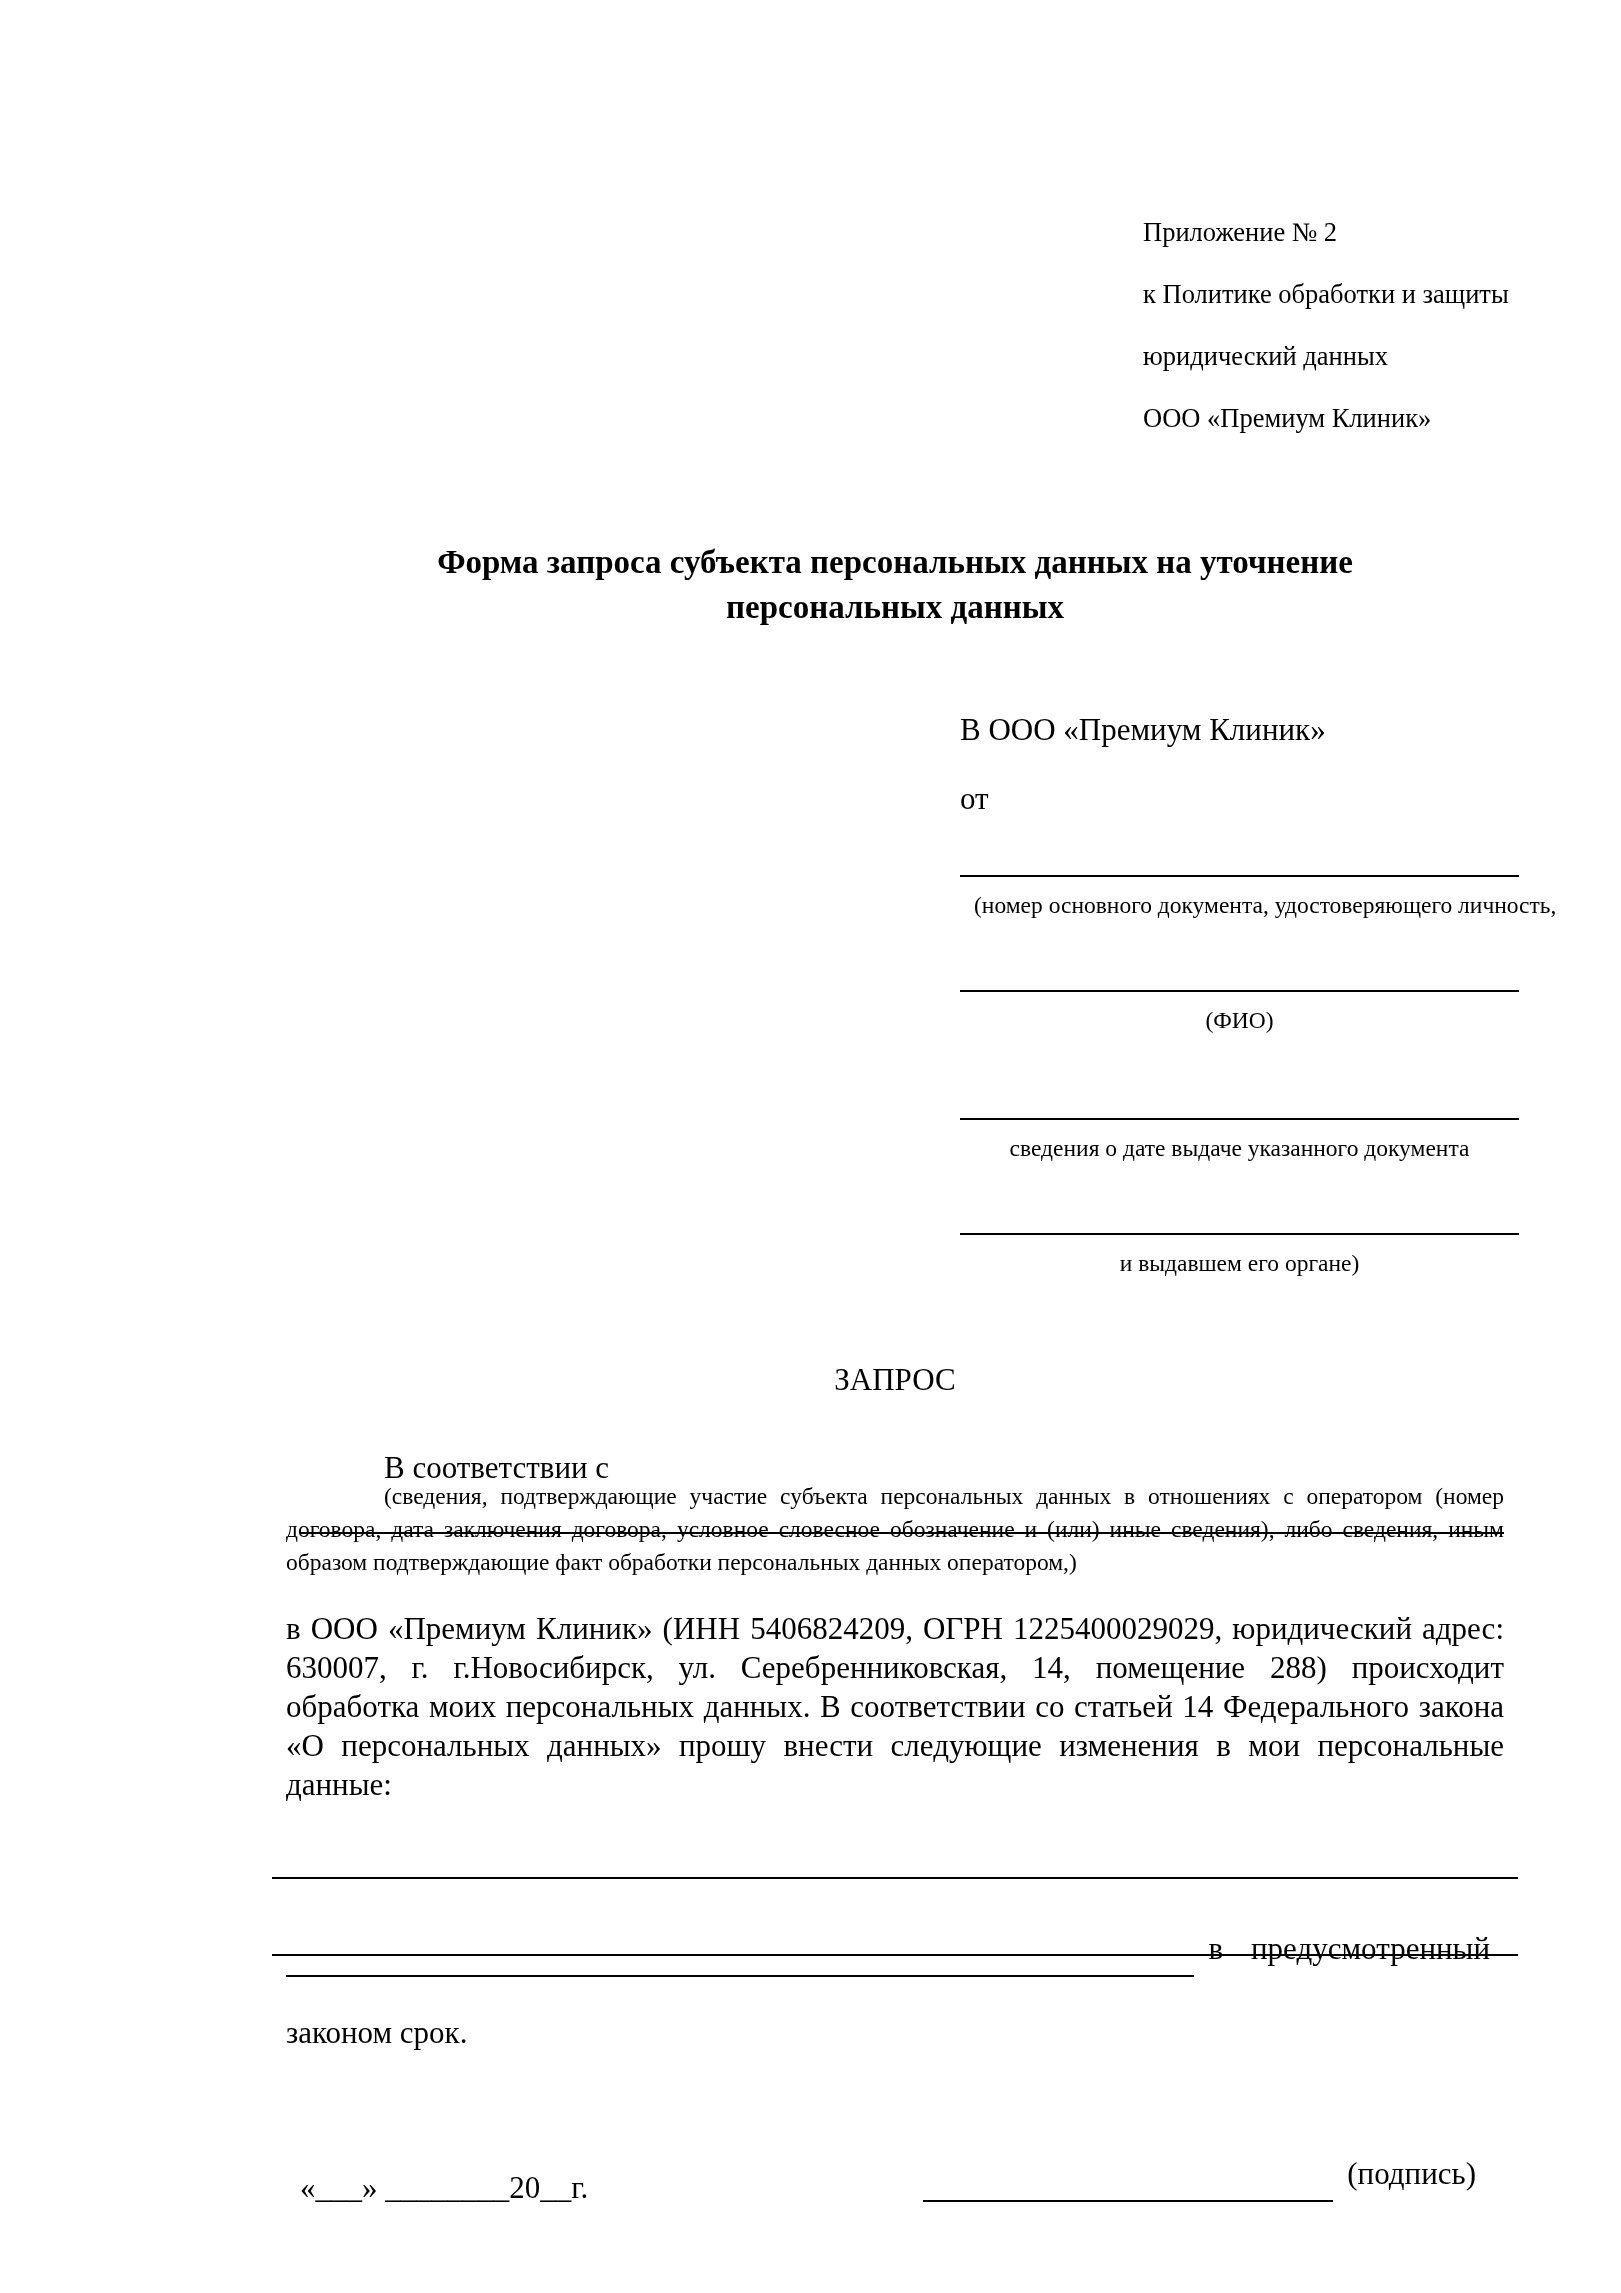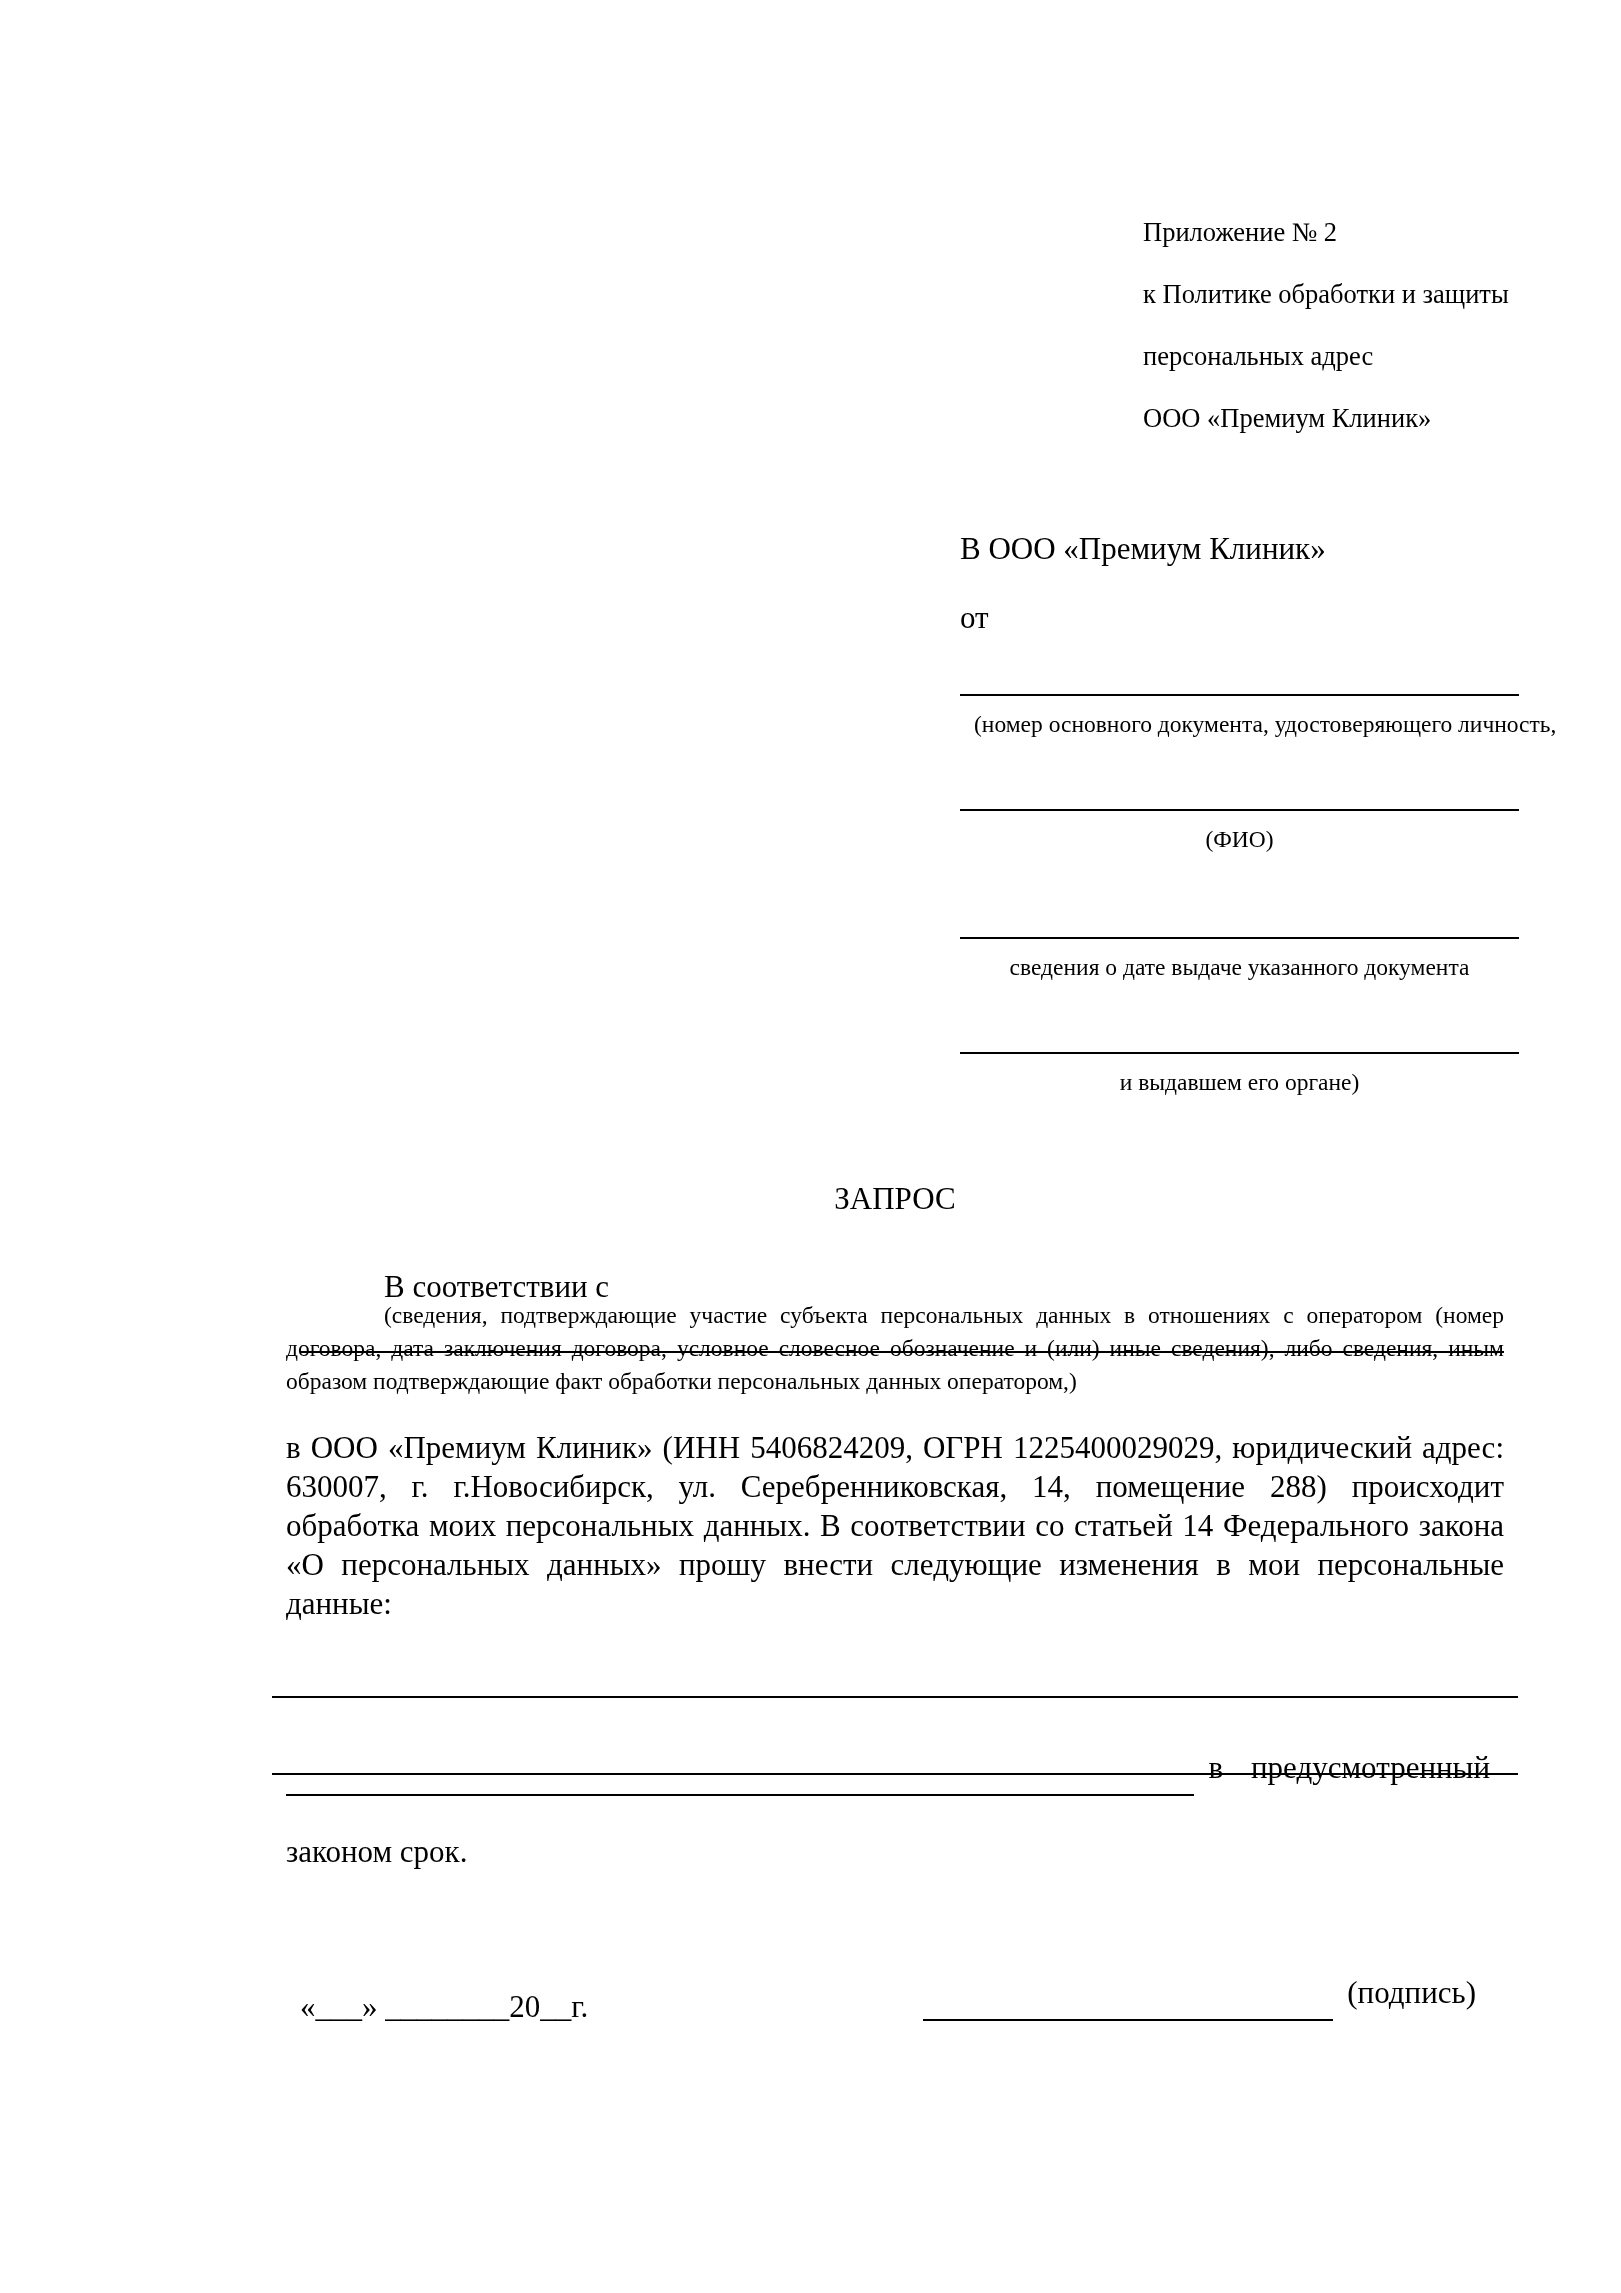--- a/index.html
+++ b/index.html
@@ -112,24 +112,25 @@
 </style>
 </head>
 <body style="background: rgb(255, 255, 255);">
 
 <div class="page" style="background: rgb(255, 255, 255); color: rgb(0, 0, 0);">
   <div class="content">
 
     <div class="appendix">
       <div>Приложение № 2</div>
       <div>к Политике обработки и защиты</div>
-      <div>персональных адрес</div>
+      <div>юридический данных</div>
       <div>ООО «Премиум Клиник»</div>
     </div>
 
+    <h1 class="title">Форма запроса субъекта персональных данных на уточнение персональных данных</h1>
 
     <div class="addressee">
       <div>В ООО «Премиум Клиник»</div>
       <div>от</div>
 
       <div class="blank-field f2">
         <div class="bline"></div>
         <div class="caption">(номер основного документа, удостоверяющего личность,</div>
       </div>
 

